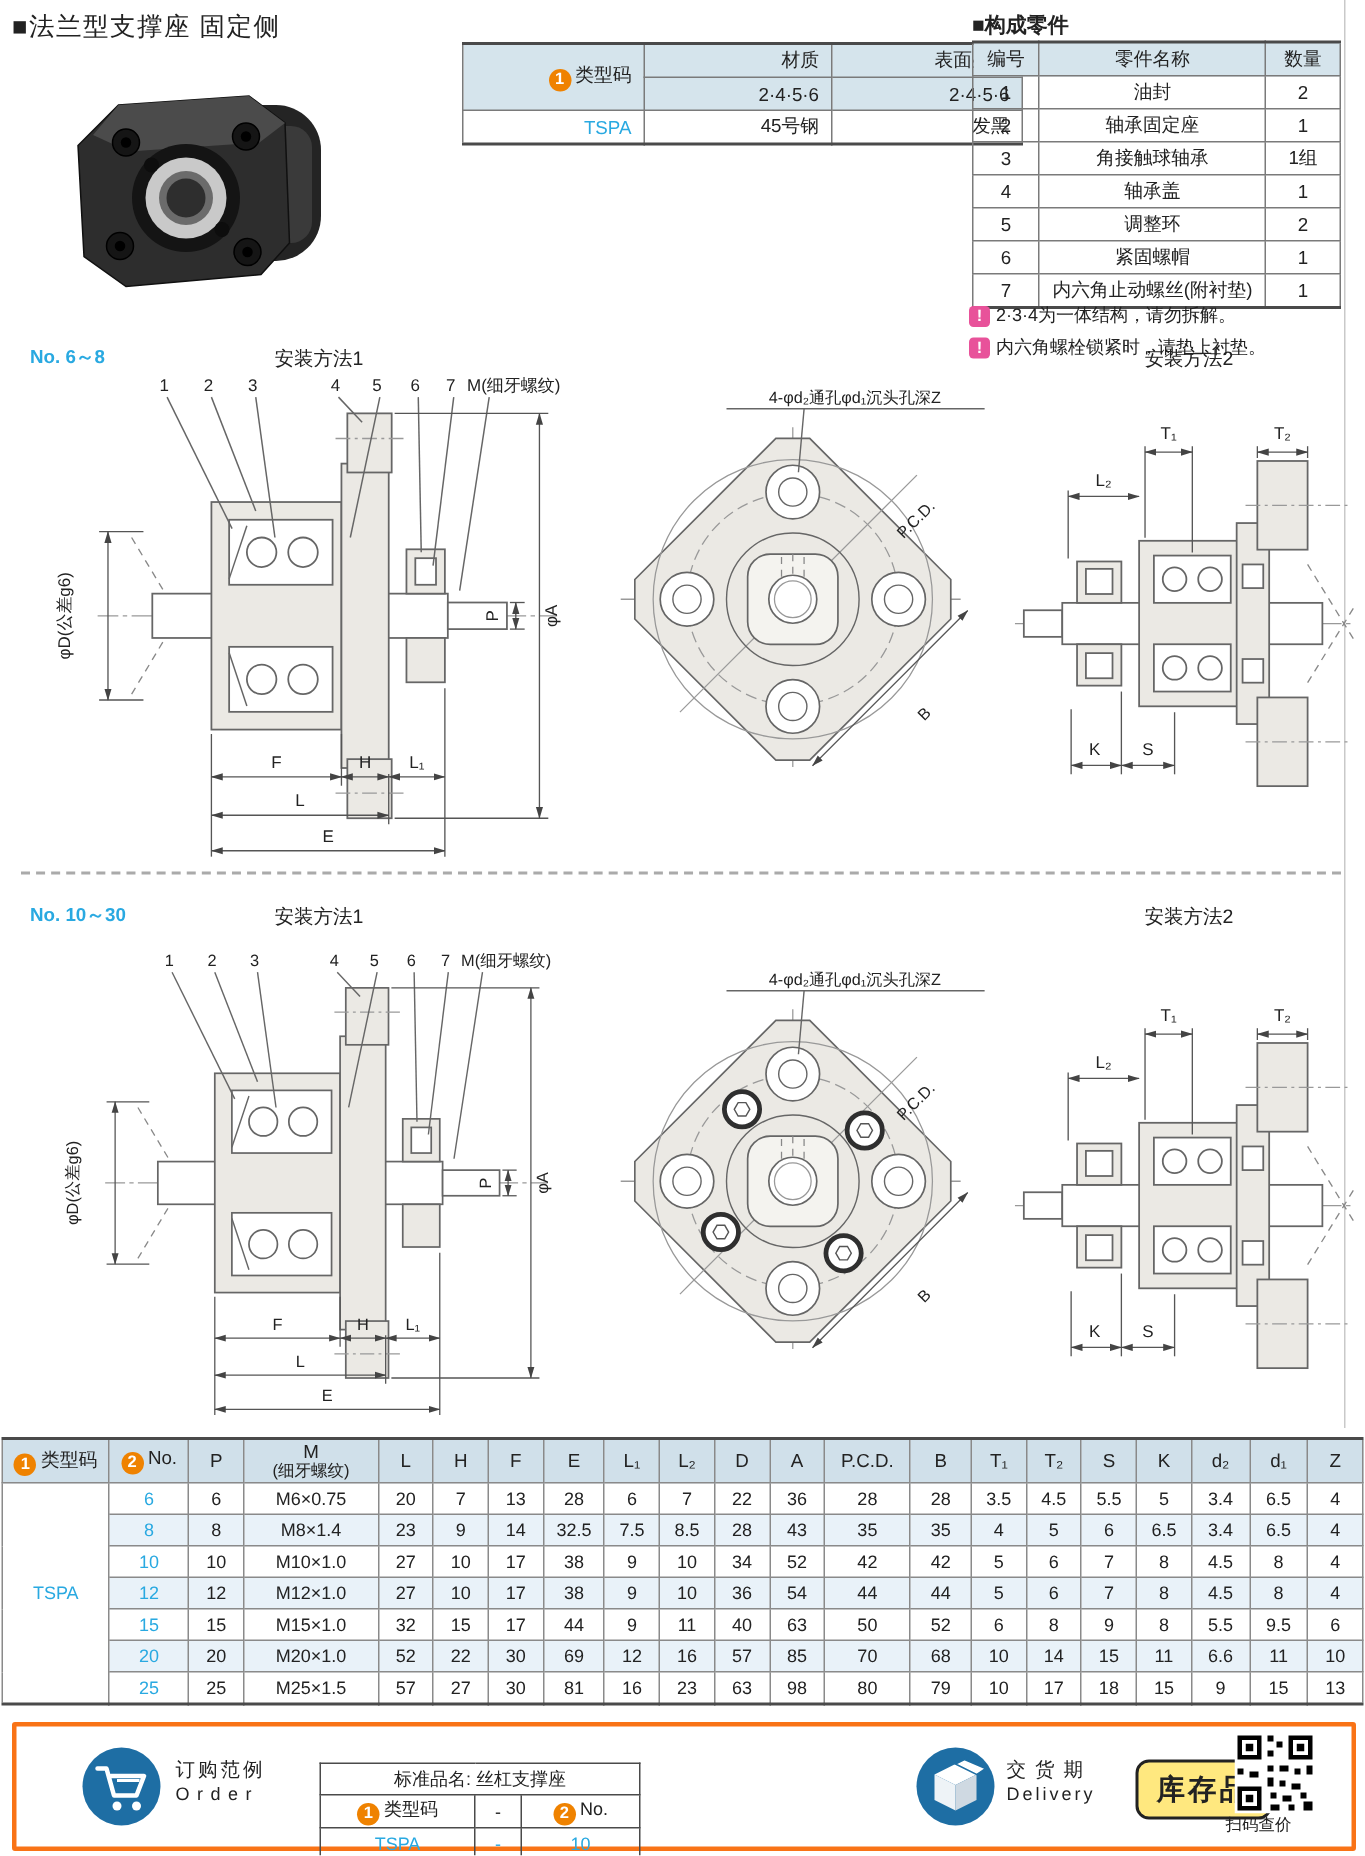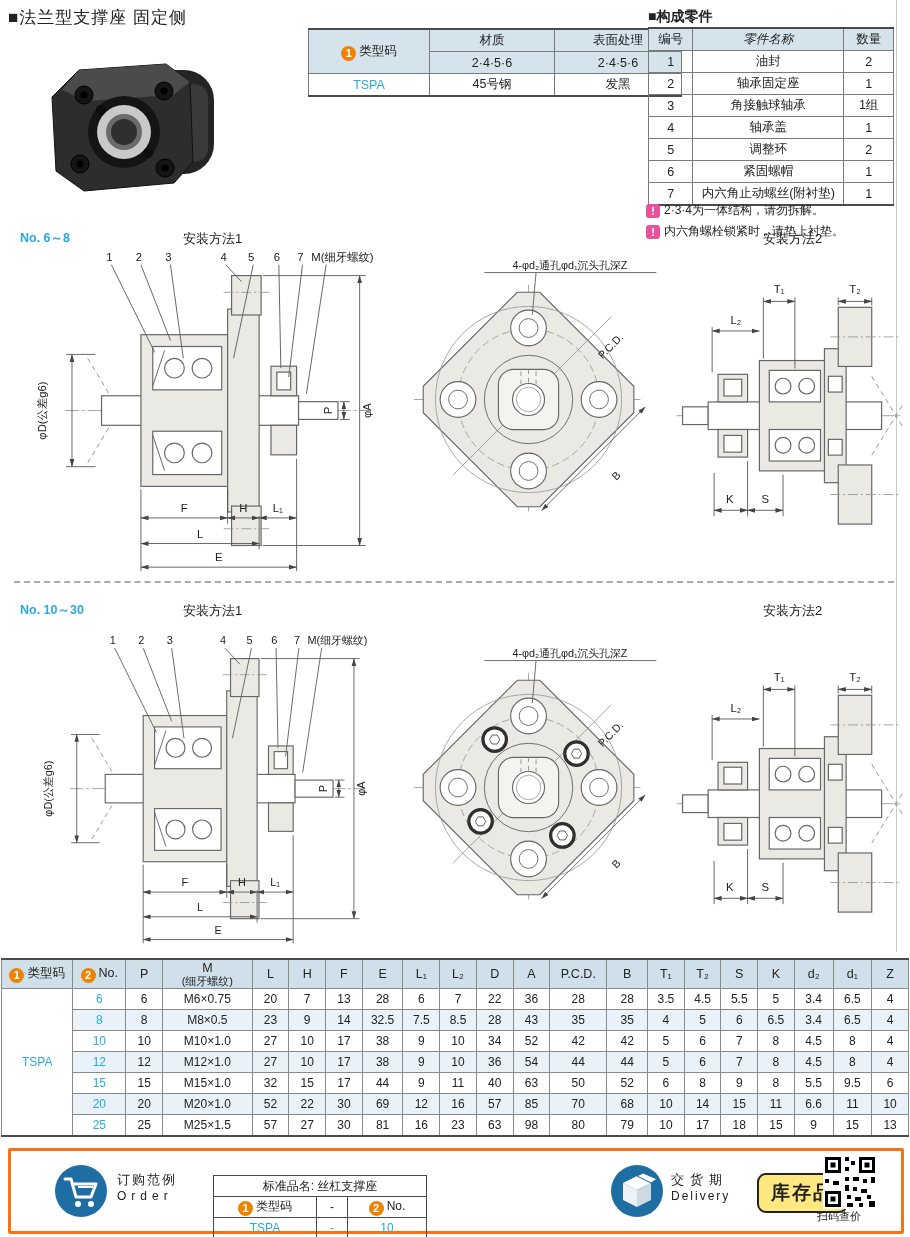--- a/index.html
+++ b/index.html
@@ -3,21 +3,21 @@
 <meta charset="utf-8">
 <style>
   html,body{margin:0;padding:0;background:#fff}
   .page{position:relative;width:910px;height:1237px;background:#fff;overflow:hidden;
         font-family:"Liberation Sans","DejaVu Sans",sans-serif;color:#222}
   .abs{position:absolute}
   .title{left:8px;top:6px;font-size:17px;font-weight:normal;letter-spacing:1px}
   table{border-collapse:collapse}
   
   .ttable{border-top:2px solid #4a4a4a;border-bottom:2px solid #4a4a4a}
-  .ttable td{border:1px solid #7a7a7a;font-size:12.5px;text-align:center;padding:1px 8px;height:19px}
+  .ttable td{border:1px solid #7a7a7a;font-size:12.5px;text-align:right;padding:1px 8px;height:19px}
   .ttable td.hd{background:#d5e4ec}
   .blue{color:#29a9e1}
   .cn{display:inline-flex;width:15px;height:15px;border-radius:50%;background:#ef8200;color:#fff;
       font-size:11px;font-weight:bold;align-items:center;justify-content:center;margin-right:3px;
       vertical-align:-2px;line-height:1}
   
   .parts-title{font-size:14px;font-weight:bold}
   .ptable{border-top:2px solid #4a4a4a;border-bottom:2px solid #4a4a4a;width:246px}
   .ptable th,.ptable td{border:1px solid #7a7a7a;font-size:12.5px;text-align:center;padding:1px 3px;height:19px;font-weight:normal}
   .ptable th{background:#d5e4ec}
@@ -114,21 +114,21 @@
       <td>发黑</td>
     </tr>
   </tbody>
     </table>
 
   <div class="abs parts-title" style="left:648px;top:8px">■构成零件</div>
   <table class="abs ptable" style="left:648px;top:27px">
     <thead>
         <tr id="parts-head">
           <th style="width: 40px; margin-top: 24px;">编号</th>
-          <th style="width: 158px; font-style: italic;">零件名称</th>
+          <th style="width: 158px;">零件名称</th>
           <th style="width: 46px;">数量</th>
         </tr>
       </thead>
     <tbody id="parts-body">
         <tr>
           <td>1</td>
           <td>油封</td>
           <td>2</td>
         </tr>
         <tr>
@@ -539,21 +539,21 @@
           <td>4.5</td>
           <td>5.5</td>
           <td>5</td>
           <td>3.4</td>
           <td>6.5</td>
           <td>4</td>
         </tr>
         <tr class="alt">
           <td class="no-cell">8</td>
           <td>8</td>
-          <td>M8×0.5</td>
+          <td>M8×1.4</td>
           <td>23</td>
           <td>9</td>
           <td>14</td>
           <td>32.5</td>
           <td>7.5</td>
           <td>8.5</td>
           <td>28</td>
           <td>43</td>
           <td>35</td>
           <td>35</td>

